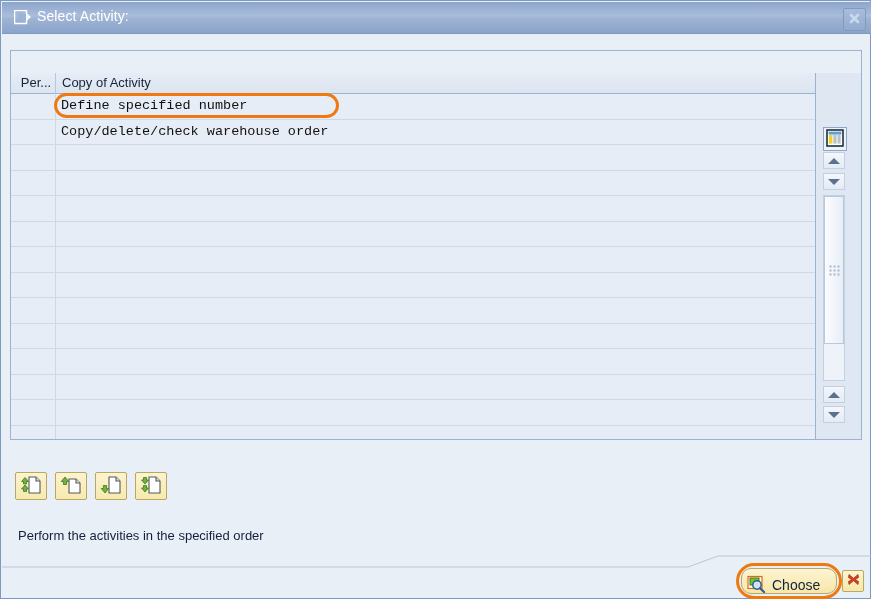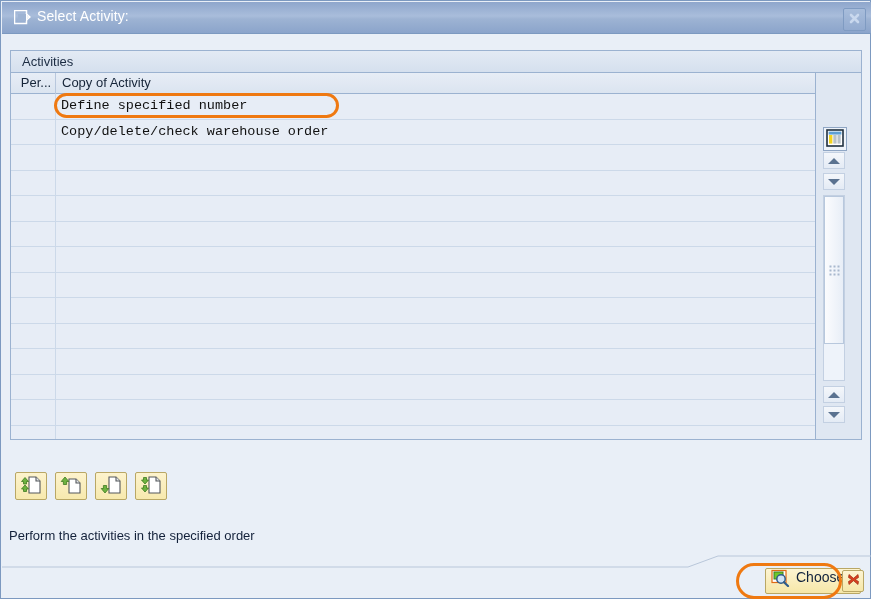--- a/index.html
+++ b/index.html
@@ -235,21 +235,21 @@
     border: 1px solid #b9a765;
     border-radius: 2px;
     display: flex; align-items: center; justify-content: center;
     cursor: pointer;
     box-sizing: border-box;
   }
 
   
   .status-text {
     position: absolute;
-    left: 8px; top: 527px;
+    left: 17px; top: 527px;
     font-size: 13px;
     color: #13213a;
     white-space: nowrap;
   }
 
   
   .footer-sep {
     position: absolute;
     left: 1px; top: 552px;
     width: 869px; height: 20px;
@@ -261,25 +261,24 @@
     position: absolute;
     left: 740px; top: 567px;
     width: 96px; height: 26px;
   }
   .choose-btn {
     position: absolute;
     left: 0; top: 0;
     width: 96px; height: 26px;
     background: linear-gradient(to bottom, #fdf4d2, #f6e7a8);
     border: 1px solid #b9a765;
-    border-radius: 2px;
-    display: flex; align-items: flex-start;
-    cursor: pointer;
-    box-sizing: border-box;
-    margin-left: 24px;
+    border-radius: 10px;
+    display: flex; align-items: flex-end;
+    cursor: pointer;
+    box-sizing: border-box;
   }
   .choose-label {
     font-size: 14px;
     color: #10213c;
     margin-left: 6px;
   }
   .choose-ring {
     position: absolute;
     left: -5px; top: -5px;
     width: 106px; height: 36px;
@@ -319,21 +318,20 @@
       <span>
         <svg width="13" height="13" viewBox="0 0 13 13">
           <path d="M3 3 L10 10 M10 3 L3 10" stroke="#c9d8ee" stroke-width="2.6" stroke-linecap="round"></path>
         </svg>
       </span>
     </div>
   </div>
 
   <div class="table-panel">
 
-    <div class="group-header">Activities</div>
 
     <div class="col-headers">
       <div class="col-h c1">Per...</div>
       <div class="col-h c2">Copy of Activity</div>
     </div>
 
     <div class="rows">
       <div class="row">
         <div class="cell c1"></div>
         <div class="cell c2">Define specified number</div>

